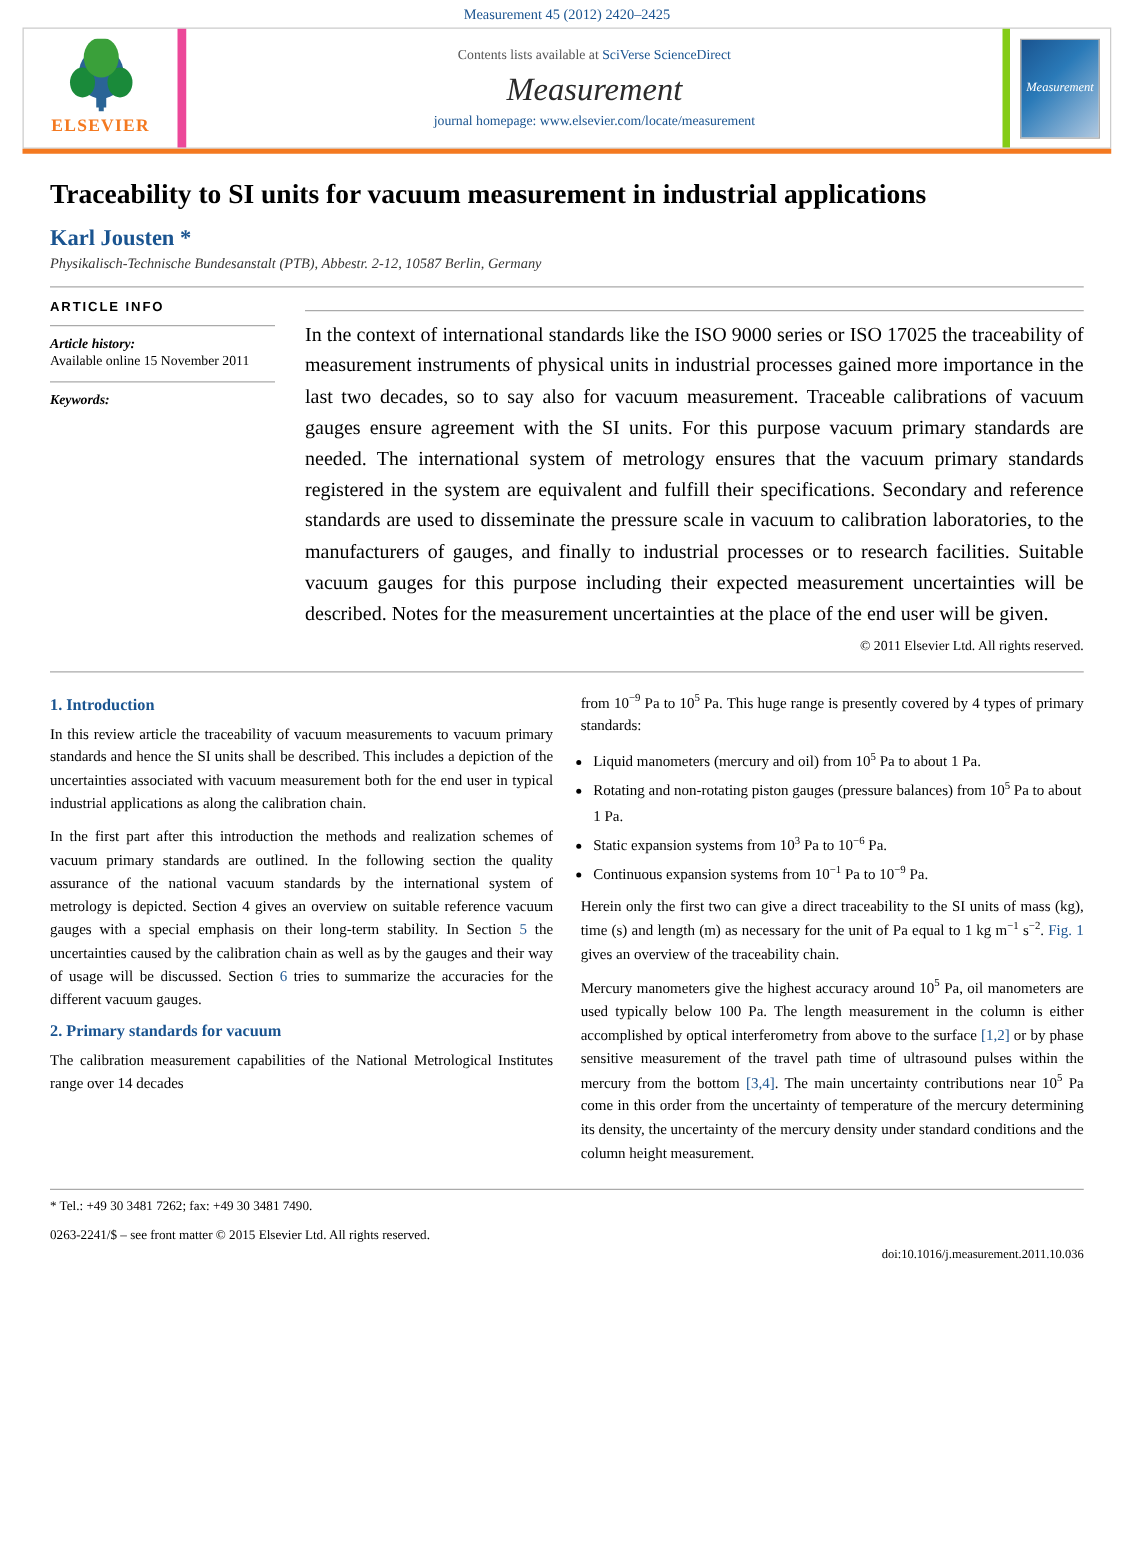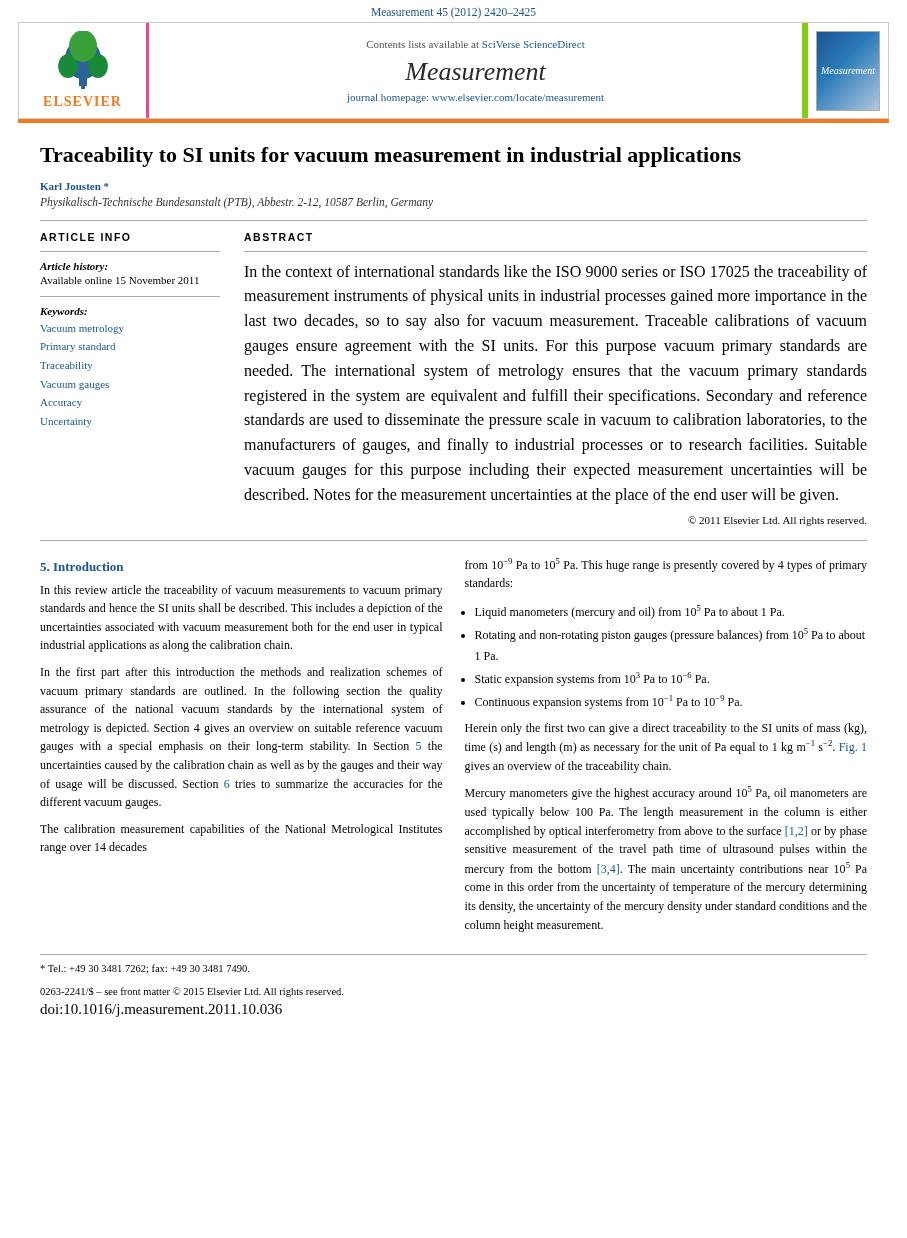--- a/index.html
+++ b/index.html
@@ -29,21 +29,21 @@
       width: 100%;
       align-items: stretch;
     }
     .header-left {
       width: 130px;
       padding: 8px;
       display: flex;
       flex-direction: column;
       align-items: center;
       justify-content: center;
-      border-right: 3px solid #ec4899;
+      border-right: 7px solid #ec4899;
     }
     .elsevier-logo {
       display: flex;
       flex-direction: column;
       align-items: center;
     }
     .elsevier-tree {
       width: 70px;
       height: 60px;
     }
@@ -116,21 +116,21 @@
       padding: 18px 40px 18px 40px;
     }
     .paper-title {
       font-size: 22px;
       font-weight: bold;
       color: #000;
       margin-bottom: 10px;
       line-height: 1.3;
     }
     .author-name {
-      font-size: 11px;
+      font-size: 18px;
       font-weight: bold;
       color: #1a5490;
       margin-bottom: 4px;
     }
     .affiliation {
       font-size: 11.5px;
       font-style: italic;
       color: #333;
       margin-bottom: 12px;
     }
@@ -232,22 +232,23 @@
       border: none;
       border-top: 1px solid #aaa;
       margin: 12px 0 6px;
     }
     .footnote-text {
       font-size: 10.5px;
       color: #000;
       line-height: 1.6;
     }
     .doi-line {
-      font-size: 15px;
-      color: #000;
+      font-size: 10px;
+      color: #000;
+      text-align: right;
     }
     sup { font-size: 0.72em; vertical-align: super; }
   </style>
 </head>
 <body>
 
 <div class="top-bar">
   <span>Measurement 45 (2012) 2420–2425</span>
 </div>
 
@@ -306,49 +307,41 @@
     <div class="left-col">
       <div class="section-label">ARTICLE INFO</div>
       <hr class="divider">
       <div class="article-info-block">
         <div class="info-heading">Article history:</div>
         <div class="info-value">Available online 15 November 2011</div>
       </div>
       <hr class="divider">
       <div class="article-info-block">
         <div class="info-heading">Keywords:</div>
-        <ul class="keywords-list">
-          <li>Vacuum metrology</li>
-          <li>Primary standard</li>
-          <li>Traceability</li>
-          <li>Vacuum gauges</li>
-          <li>Accuracy</li>
-          <li>Uncertainty</li>
-        </ul>
       </div>
     </div>
 
     <div class="right-col">
-      <div class="section-label">ABSTRACT</div>
       <hr class="divider">
       <div class="abstract-text">In the context of international standards like the ISO 9000 series or ISO 17025 the traceability of measurement instruments of physical units in industrial processes gained more importance in the last two decades, so to say also for vacuum measurement. Traceable calibrations of vacuum gauges ensure agreement with the SI units. For this purpose vacuum primary standards are needed. The international system of metrology ensures that the vacuum primary standards registered in the system are equivalent and fulfill their specifications. Secondary and reference standards are used to disseminate the pressure scale in vacuum to calibration laboratories, to the manufacturers of gauges, and finally to industrial processes or to research facilities. Suitable vacuum gauges for this purpose including their expected measurement uncertainties will be described. Notes for the measurement uncertainties at the place of the end user will be given.</div>
       <div class="copyright-line">© 2011 Elsevier Ltd. All rights reserved.</div>
     </div>
   </div>
 
   <hr class="divider" style="margin-top:14px;">
 
   <div class="body-two-col">
 
     <div class="body-left">
-      <div class="section-title">5. Introduction</div>
+      <div class="section-title">1. Introduction</div>
       <div class="body-text">In this review article the traceability of vacuum measurements to vacuum primary standards and hence the SI units shall be described. This includes a depiction of the uncertainties associated with vacuum measurement both for the end user in typical industrial applications as along the calibration chain.</div>
       <div class="body-text">
         In the first part after this introduction the methods and realization schemes of vacuum primary standards are outlined. In the following section the quality assurance of the national vacuum standards by the international system of metrology is depicted. Section 4 gives an overview on suitable reference vacuum gauges with a special emphasis on their long-term stability. In Section <span style="color:#1a5490;">5</span> the uncertainties caused by the calibration chain as well as by the gauges and their way of usage will be discussed. Section <span style="color:#1a5490;">6</span> tries to summarize the accuracies for the different vacuum gauges.
       </div>
+      <div class="section-title">2. Primary standards for vacuum</div>
       <div class="body-text">The calibration measurement capabilities of the National Metrological Institutes range over 14 decades</div>
     </div>
 
     <div class="body-right">
       <div class="body-text">
         from 10<sup>−9</sup> Pa to 10<sup>5</sup> Pa. This huge range is presently covered by 4 types of primary standards:
       </div>
       <ul class="bullet-list">
         <li>Liquid manometers (mercury and oil) from 10<sup>5</sup> Pa to about 1 Pa.</li>
         <li>Rotating and non-rotating piston gauges (pressure balances) from 10<sup>5</sup> Pa to about 1 Pa.</li>

